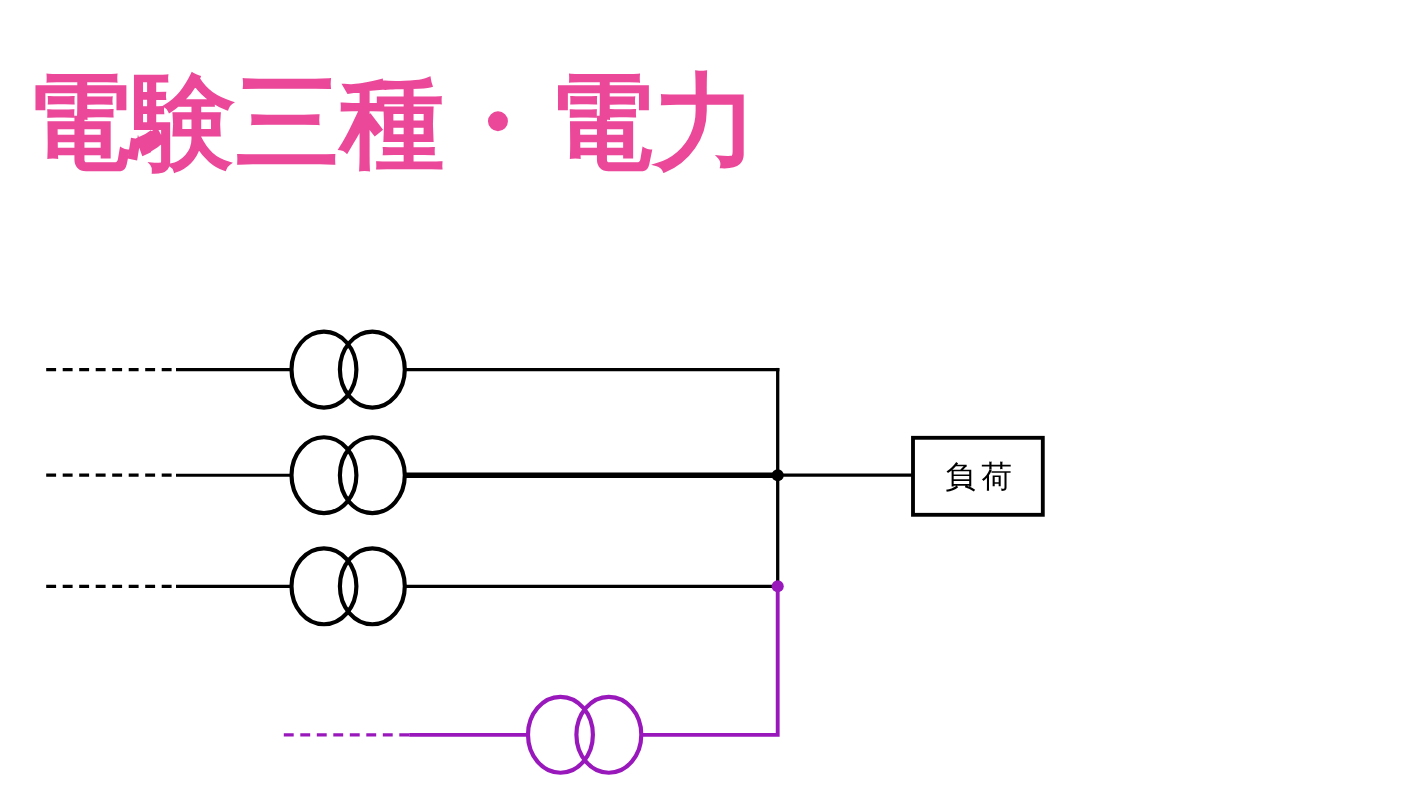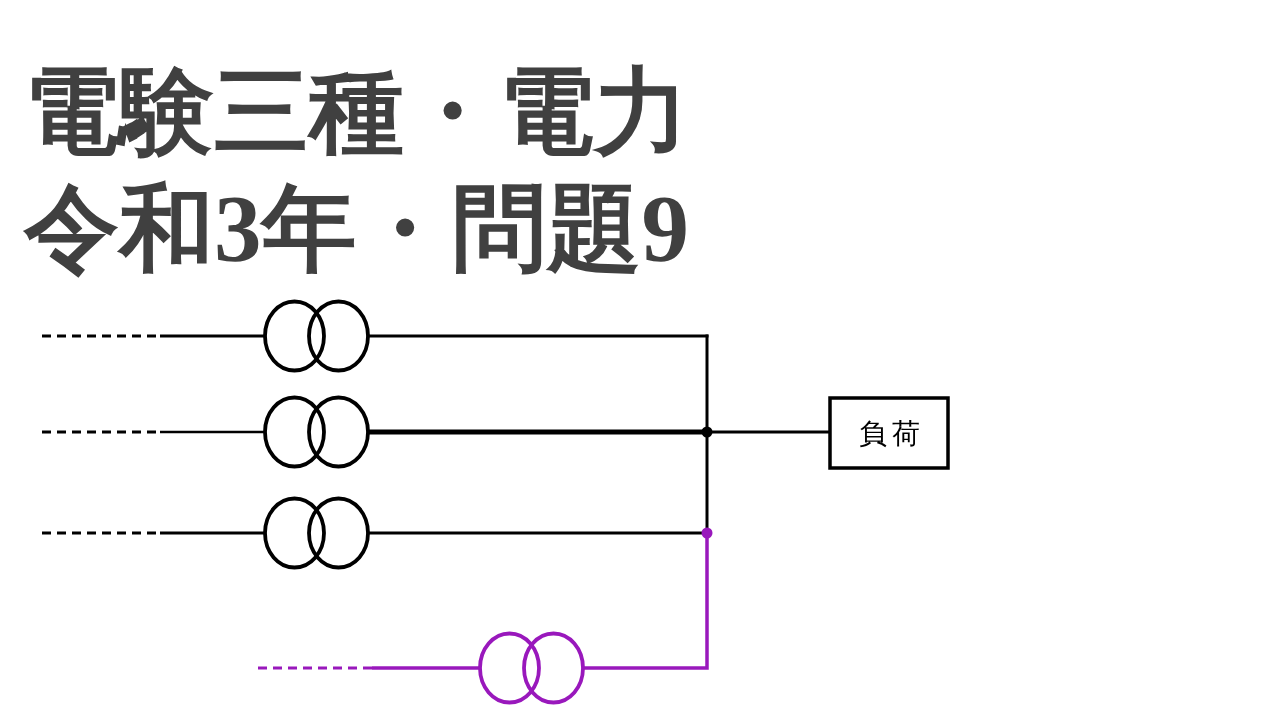--- a/index.html
+++ b/index.html
@@ -13,21 +13,21 @@
     height: 720px;
     background: #ffffff;
     overflow: hidden;
     font-family: "Liberation Serif", "DejaVu Serif", serif;
   }
   .title {
     position: absolute;
     left: 24px;
     top: 54px;
     margin: 0;
-    color: #404040;
+    color: #ec4899;
     font-size: 95px;
     font-weight: 700;
     line-height: 1.23;
     letter-spacing: 0;
     white-space: nowrap;
   }
   .title .line { display: block; }
   .diagram-svg {
     position: absolute;
     left: 0;
@@ -42,21 +42,20 @@
     fill: #000000;
   }
 </style>
 </head>
 <body>
 
 <div class="slide">
 
   <h1 class="title">
     <span class="line">電験三種・電力</span>
-    <span class="line">令和3年・問題9</span>
   </h1>
 
   <svg class="diagram-svg" viewBox="0 0 1280 720" xmlns="http://www.w3.org/2000/svg">
 
     <g>
       <line x1="42" y1="336" x2="160" y2="336" stroke="#000000" stroke-width="3" stroke-dasharray="9 6"></line>
       <line x1="160" y1="336" x2="266" y2="336" stroke="#000000" stroke-width="3"></line>
       <ellipse cx="294.5" cy="336" rx="29.5" ry="34.5" fill="none" stroke="#000000" stroke-width="3.8"></ellipse>
       <ellipse cx="338.5" cy="336" rx="29.5" ry="34.5" fill="none" stroke="#000000" stroke-width="3.8"></ellipse>
       <line x1="368" y1="336" x2="708.5" y2="336" stroke="#000000" stroke-width="3"></line>

